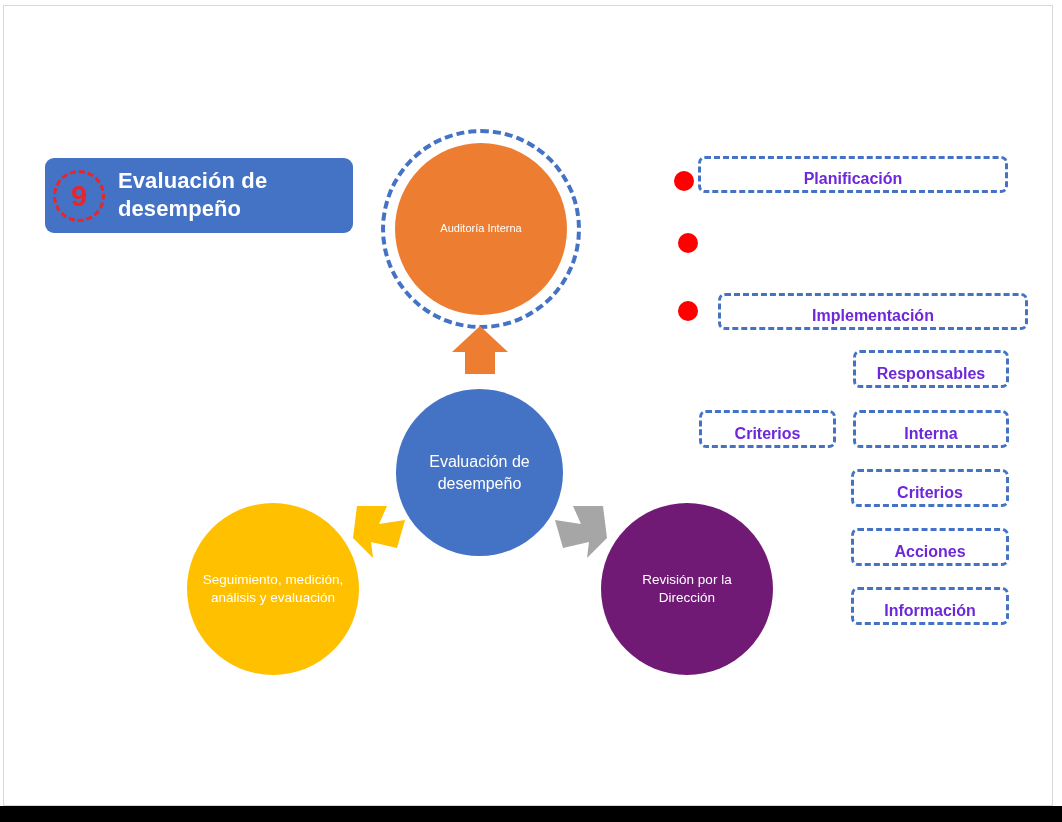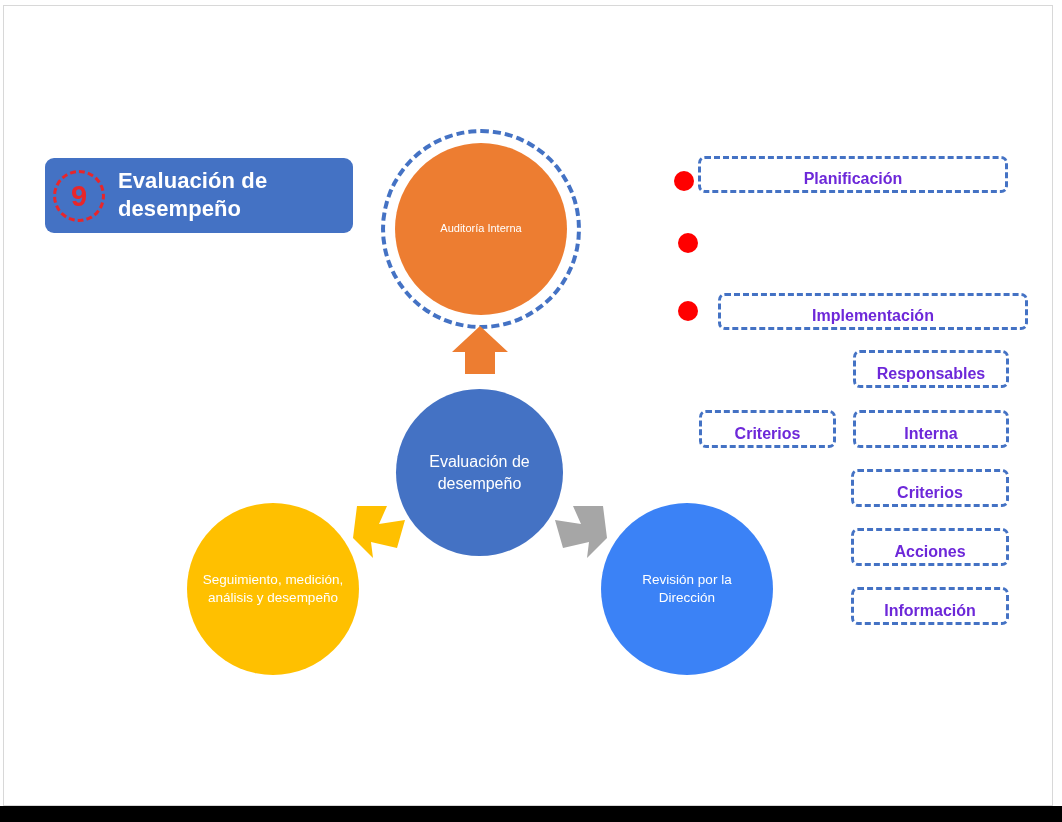--- a/index.html
+++ b/index.html
@@ -128,21 +128,21 @@
     background: #FFC000;
     font-size: 13.5px;
     line-height: 1.32;
     z-index: 3;
   }
   #circle-revision {
     left: 597px;
     top: 497px;
     width: 172px;
     height: 172px;
-    background: #3b82f6;
+    background: #701a75;
     font-size: 13.5px;
     line-height: 1.32;
     z-index: 3;
   }
   .circle-label {
     padding: 0 14px;
   }
 
   
   .arrow-svg {
@@ -210,21 +210,21 @@
 
   <div class="circle" id="circle-auditoria">
     <span class="circle-label">Auditoría Interna</span>
   </div>
 
   <div class="circle" id="circle-evaluacion">
     <span class="circle-label">Evaluación de desempeño</span>
   </div>
 
   <div class="circle" id="circle-seguimiento">
-    <span class="circle-label">Seguimiento, medición, análisis y desempeño</span>
+    <span class="circle-label">Seguimiento, medición, análisis y evaluación</span>
   </div>
 
   <div class="circle" id="circle-revision">
     <span class="circle-label">Revisión por la Dirección</span>
   </div>
 
   <svg class="arrow-svg" id="arrow-up" width="60" height="52" viewBox="0 0 60 52">
     <polygon points="30,2 58,28 45,28 45,50 15,50 15,28 2,28" fill="#ED7D31"></polygon>
   </svg>
 

